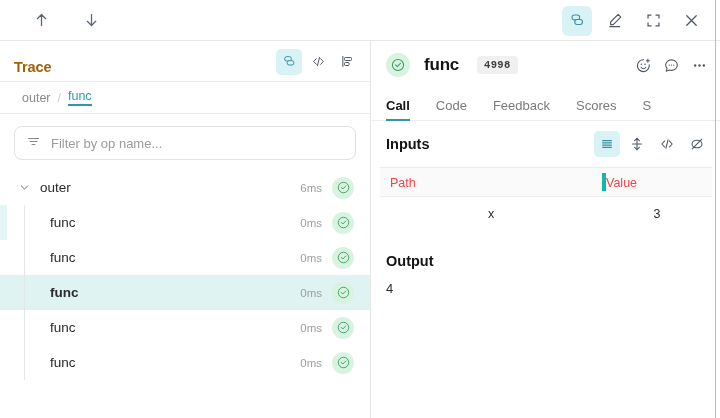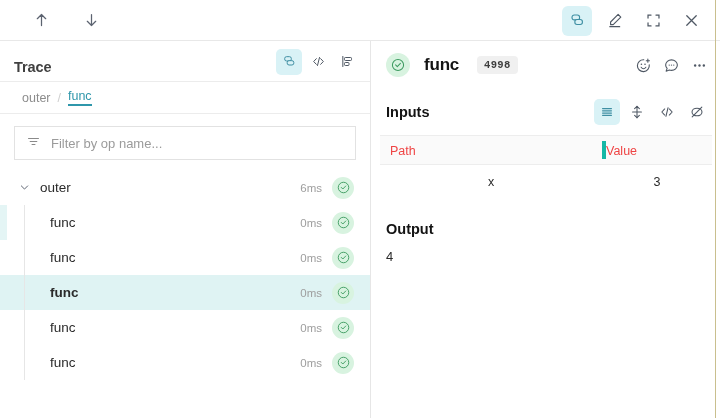--- a/index.html
+++ b/index.html
@@ -36,21 +36,21 @@
     position: absolute; left: 0; top: 41px; width: 371px; height: 377px;
     background: #ffffff; border-right: 1px solid #e6e6e6;
     overflow: hidden;
   }
   .trace-header {
     position: relative; height: 41px;
     display: flex; align-items: center; padding: 0 12px 0 14px;
     border-bottom: 1px solid #ececec; background: #fff;
   }
   .trace-title {
-    font-size: 14.5px; font-weight: 700; color: #404040; letter-spacing: -0.1px; margin-top: 12px;
+    font-size: 14.5px; font-weight: 700; color: #a16207; letter-spacing: -0.1px; margin-top: 12px;
   }
   .trace-header-icons {
     position: absolute; right: 10px; top: 0; height: 41px;
     display: flex; align-items: center; gap: 3px;
   }
   .hi-btn {
     width: 26px; height: 26px; border-radius: 5px;
     display: flex; align-items: center; justify-content: center; cursor: pointer;
   }
   .hi-btn.active { background: #d9f2f6; }
@@ -60,21 +60,21 @@
     padding-left: 22px; border-bottom: 1px solid #ececec; background: #fff;
   }
   .bc-item { font-size: 12.5px; color: #8c8c8c; cursor: pointer; }
   .bc-item.current {
     color: #2f97ab; border-bottom: 2px solid #2f97ab; padding-bottom: 1px;
   }
   .bc-sep { font-size: 12.5px; color: #cfcfcf; }
 
   .filter-wrap { padding: 12px 14px 10px 14px; }
   .filter-box {
-    height: 34px; border: 1px solid #e2e2e2; border-radius: 0;
+    height: 34px; border: 1px solid #e2e2e2; border-radius: 8px;
     display: flex; align-items: center; padding: 0 11px; gap: 10px;
     background: #fff;
   }
   .filter-input {
     border: none; outline: none; font-size: 13px; color: #9b9b9b;
     font-family: inherit; background: transparent; width: 100%;
   }
   .filter-input::placeholder { color: #9b9b9b; }
 
   
@@ -406,20 +406,27 @@
         <div class="ca-btn">
           <svg width="17" height="17" viewBox="0 0 18 18" fill="none">
             <circle cx="4.4" cy="9" r="1.25" fill="#4f5864"></circle>
             <circle cx="9" cy="9" r="1.25" fill="#4f5864"></circle>
             <circle cx="13.6" cy="9" r="1.25" fill="#4f5864"></circle>
           </svg>
         </div>
       </div>
     </div>
 
+    <div class="tabs" id="tabs">
+        <div class="tab active">Call</div>
+        <div class="tab">Code</div>
+        <div class="tab">Feedback</div>
+        <div class="tab">Scores</div>
+        <div class="tab">S</div>
+      </div>
 
     <div class="section-head">
       <div class="section-title">Inputs</div>
       <div class="section-icons">
         <div class="si-btn active">
           <svg width="16" height="16" viewBox="0 0 18 18" fill="none">
             <g stroke="#3f8fa3" stroke-width="1.35" stroke-linecap="round">
               <path d="M4 5.2H14"></path>
                 <path d="M4 7.7H14"></path>
                 <path d="M4 10.2H14"></path>

